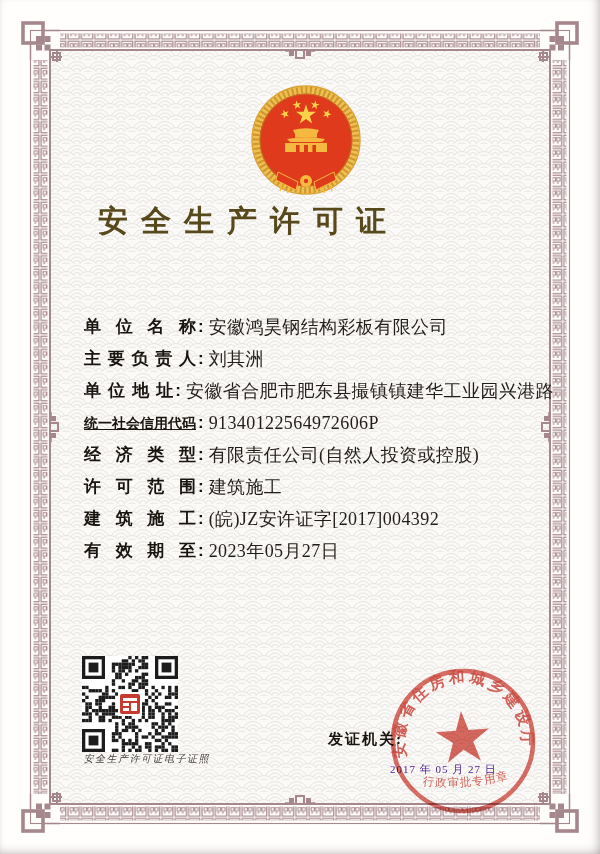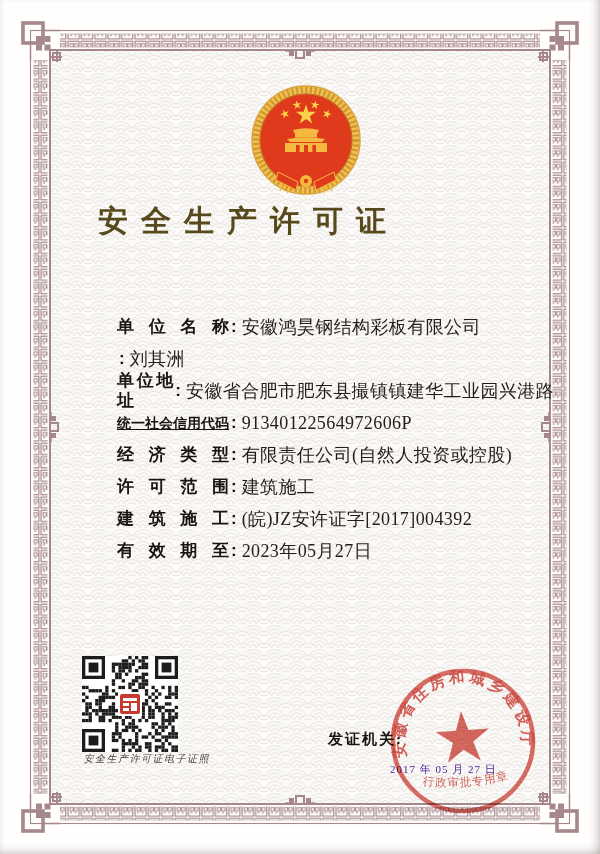--- a/index.html
+++ b/index.html
@@ -9,21 +9,21 @@
     box-shadow:inset -9px 0 10px -7px rgba(110,95,95,.38),
                inset 0 -9px 10px -7px rgba(110,95,95,.32),
                inset 3px 0 6px -4px rgba(110,95,95,.18);
   }
   .layer{position:absolute;left:0;top:0;}
   .title{
     position:absolute;left:0;top:201px;width:484px;text-align:center;
     font-size:30px;font-weight:bold;color:#57491c;letter-spacing:13px;text-indent:13px;
   }
   .fields{position:absolute;left:84px;top:311px;width:470px;}
-  .f-row{height:32px;display:flex;align-items:center;margin-left:33px;}
+  .f-row{height:32px;display:flex;align-items:center;}
   .f-label{
     display:inline-block;width:112px;font-size:17px;font-weight:bold;color:#18140f;
     text-align:justify;text-align-last:justify;line-height:20px;
   }
   .f-label.wide{font-size:14px;text-decoration:underline;}
   .f-colon{font-size:17px;font-weight:bold;color:#18140f;margin:0 5px 0 2px;}
   .f-value{
     font-family:"Liberation Serif",serif;font-size:18px;color:#211d18;letter-spacing:.4px;
     white-space:nowrap;
   }
@@ -149,20 +149,21 @@
 
   <div class="title">安全生产许可证</div>
 
   <div class="fields">
     <div class="f-row">
       <span class="f-label">单位名称</span>
         <span class="f-colon">:</span>
         <span class="f-value">安徽鸿昊钢结构彩板有限公司</span>
     </div>
     <div class="f-row">
+      <span class="f-label">主要负责人</span>
         <span class="f-colon">:</span>
         <span class="f-value">刘其洲</span>
     </div>
     <div class="f-row">
       <span class="f-label">单位地址</span>
         <span class="f-colon">:</span>
         <span class="f-value">安徽省合肥市肥东县撮镇镇建华工业园兴港路</span>
     </div>
     <div class="f-row">
       <span class="f-label wide">统一社会信用代码</span>

